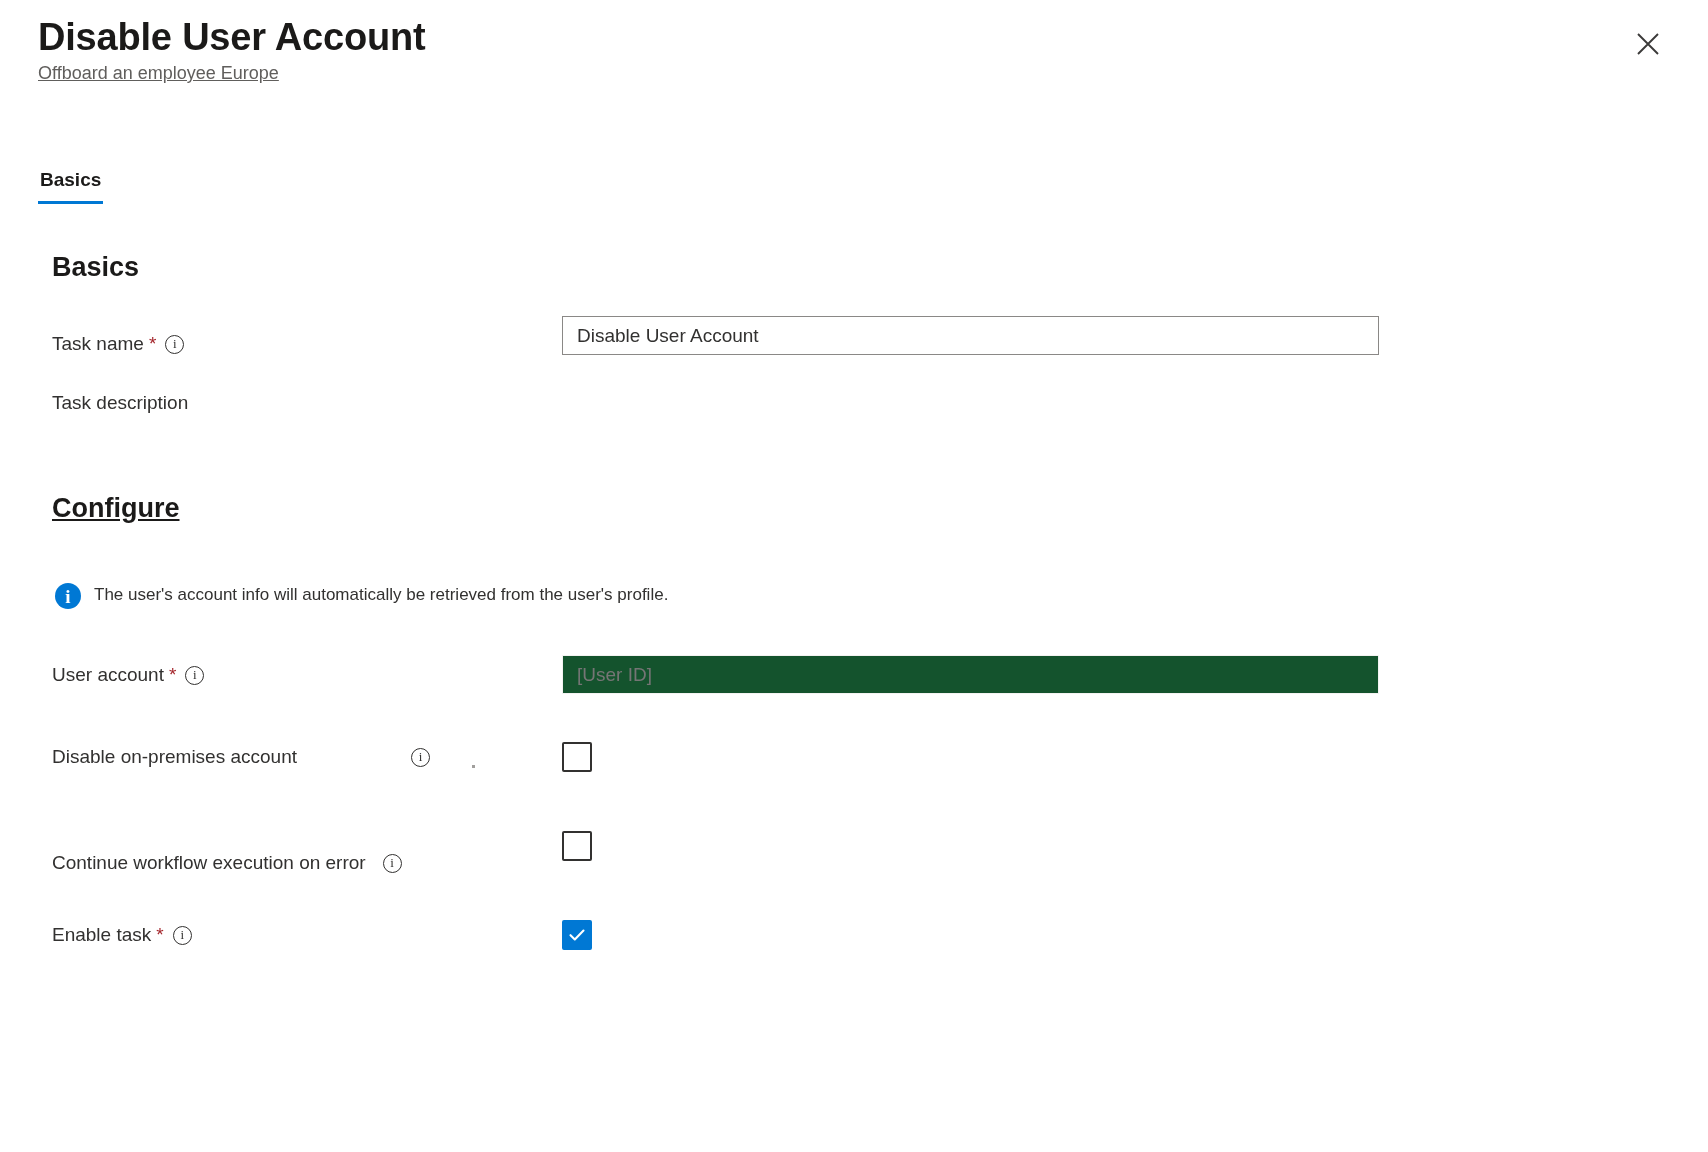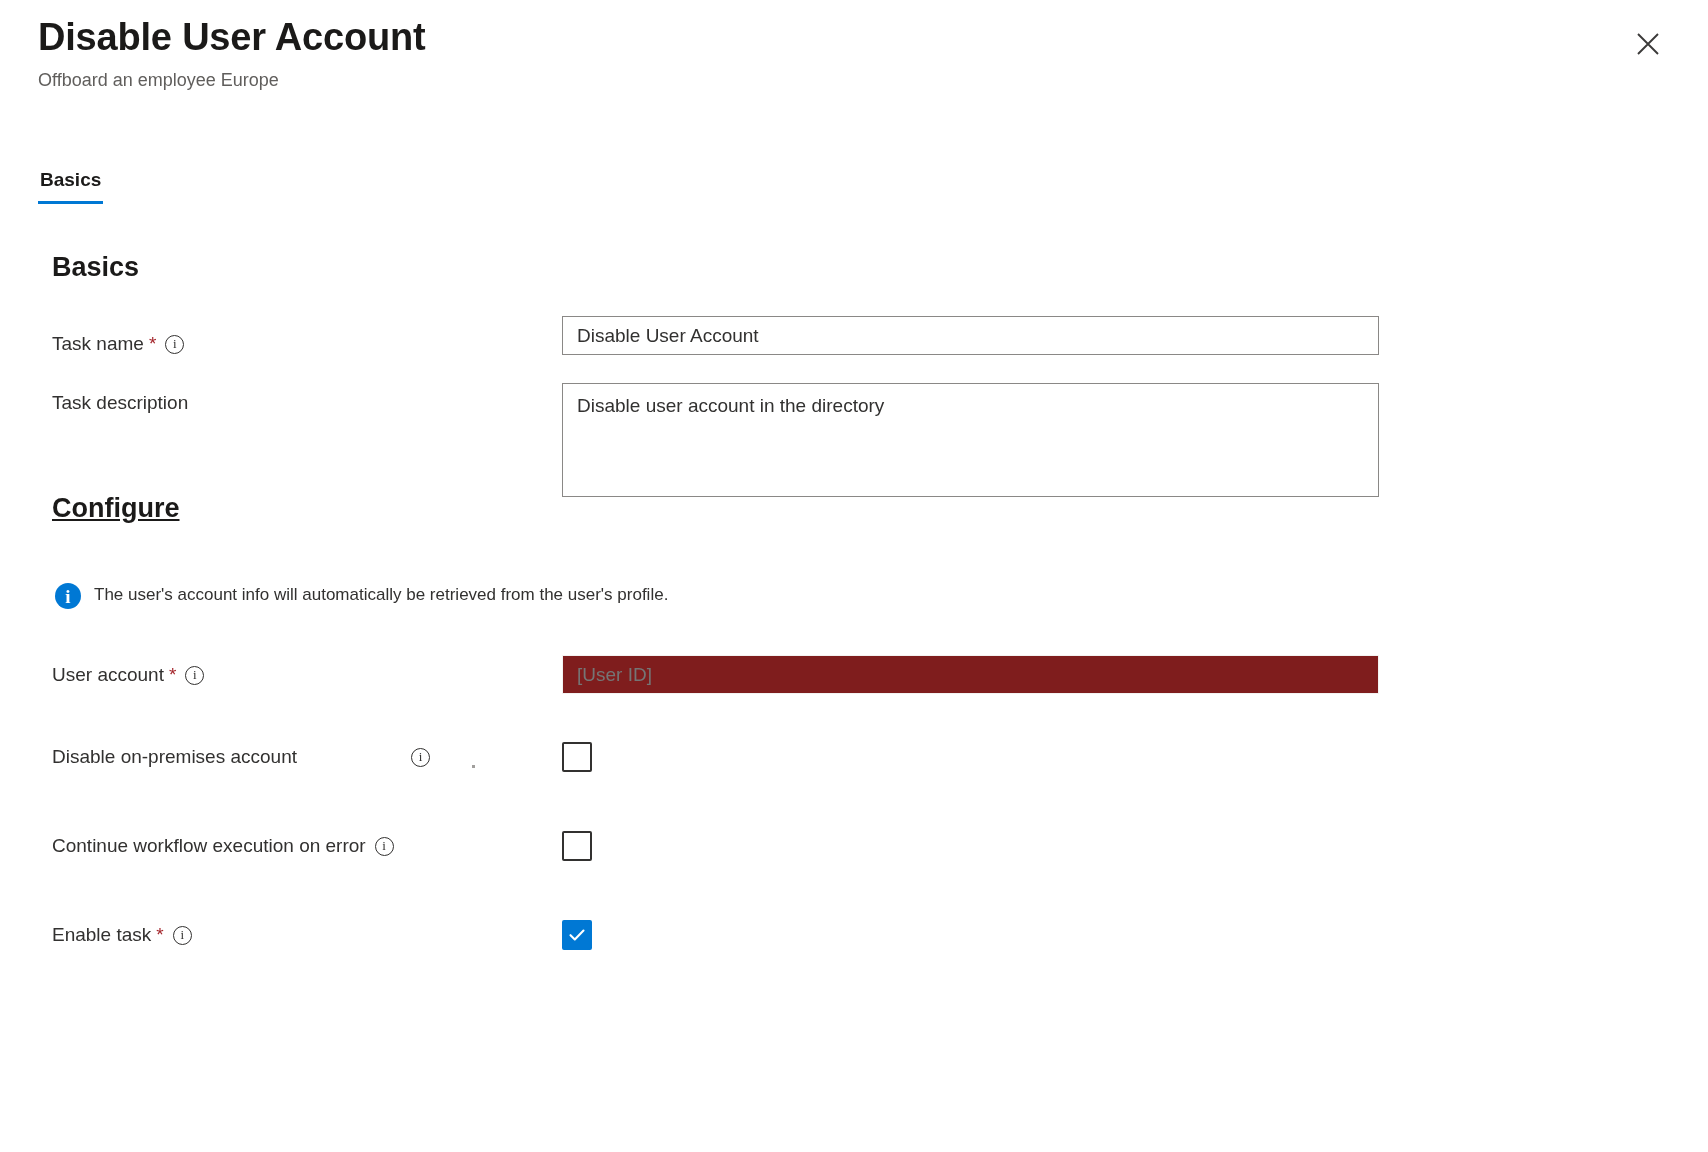--- a/index.html
+++ b/index.html
@@ -17,25 +17,26 @@
   .hdr { position: absolute; left: 38px; top: 14px; }
   .hdr-title {
     font-size: 38px;
     font-weight: 600;
     line-height: 46px;
     color: #1b1a19;
     letter-spacing: -0.2px;
     white-space: nowrap;
   }
   .hdr-sub {
-    margin-top: 9px;
+    margin-top: 2px;
     font-size: 18px;
     line-height: 22px;
     color: #605e5c;
     white-space: nowrap;
+    text-decoration: underline;
   }
   .close-btn {
     position: absolute;
     left: 1626px; top: 22px;
     width: 44px; height: 44px;
     display: flex; align-items: center; justify-content: center;
     cursor: pointer;
     background: transparent;
     border: none;
   }
@@ -116,21 +117,21 @@
   }
   .field.single { height: 39px; line-height: 37px; }
   .field.area {
     height: 114px;
     padding: 9px 14px;
     line-height: 25px;
     resize: none;
     overflow: hidden;
   }
   .field.disabled {
-    background: #7f1d1d;
+    background: #14532d;
     border: 1px solid #f3f2f1;
     color: #a19f9d;
   }
 
   
   .infobar {
     position: absolute;
     left: 55px; top: 582px;
     display: flex;
     align-items: flex-start;
@@ -213,21 +214,20 @@
       <span class="req">*</span>
       <span class="info-glyph">i</span>
     </div>
     <input class="field single" type="text" style="top: 0px;" value="Disable User Account">
   </div>
 
   <div class="row" style="top:383px; height:116px;">
     <div class="row-label" style="top:8px;">
       <span>Task description</span>
     </div>
-    <textarea class="field area" style="top: 0px;">Disable user account in the directory</textarea>
   </div>
 
   <div class="section-title" id="sec-configure">Configure</div>
 
   <div class="infobar">
     <div class="infobar-icon">i</div>
     <div class="infobar-text">The user's account info will automatically be retrieved from the user's profile.</div>
   </div>
 
   <div class="row" style="top:655px; height:40px;">
@@ -242,21 +242,21 @@
   <div class="row" style="top:742px; height:32px;">
     <div class="row-label" style="top:3px;">
       <span>Disable on-premises account</span>
       <span class="info-glyph" style="margin-left:114px;">i</span>
     </div>
     <span class="tiny-dot" style="left:420px; top:23px;"></span>
     <div class="cbox" style="top:0;"></div>
   </div>
 
   <div class="row" style="top:831px; height:32px;">
-    <div class="row-label" style="top:3px;">
+    <div class="row-label" style="top:20px;gap:8px;">
       <span>Continue workflow execution on error</span>
       <span class="info-glyph">i</span>
     </div>
     <div class="cbox" style="top:0;"></div>
   </div>
 
   <div class="row" style="top:920px; height:32px;">
     <div class="row-label" style="top:3px;">
       <span>Enable task</span>
       <span class="req">*</span>

